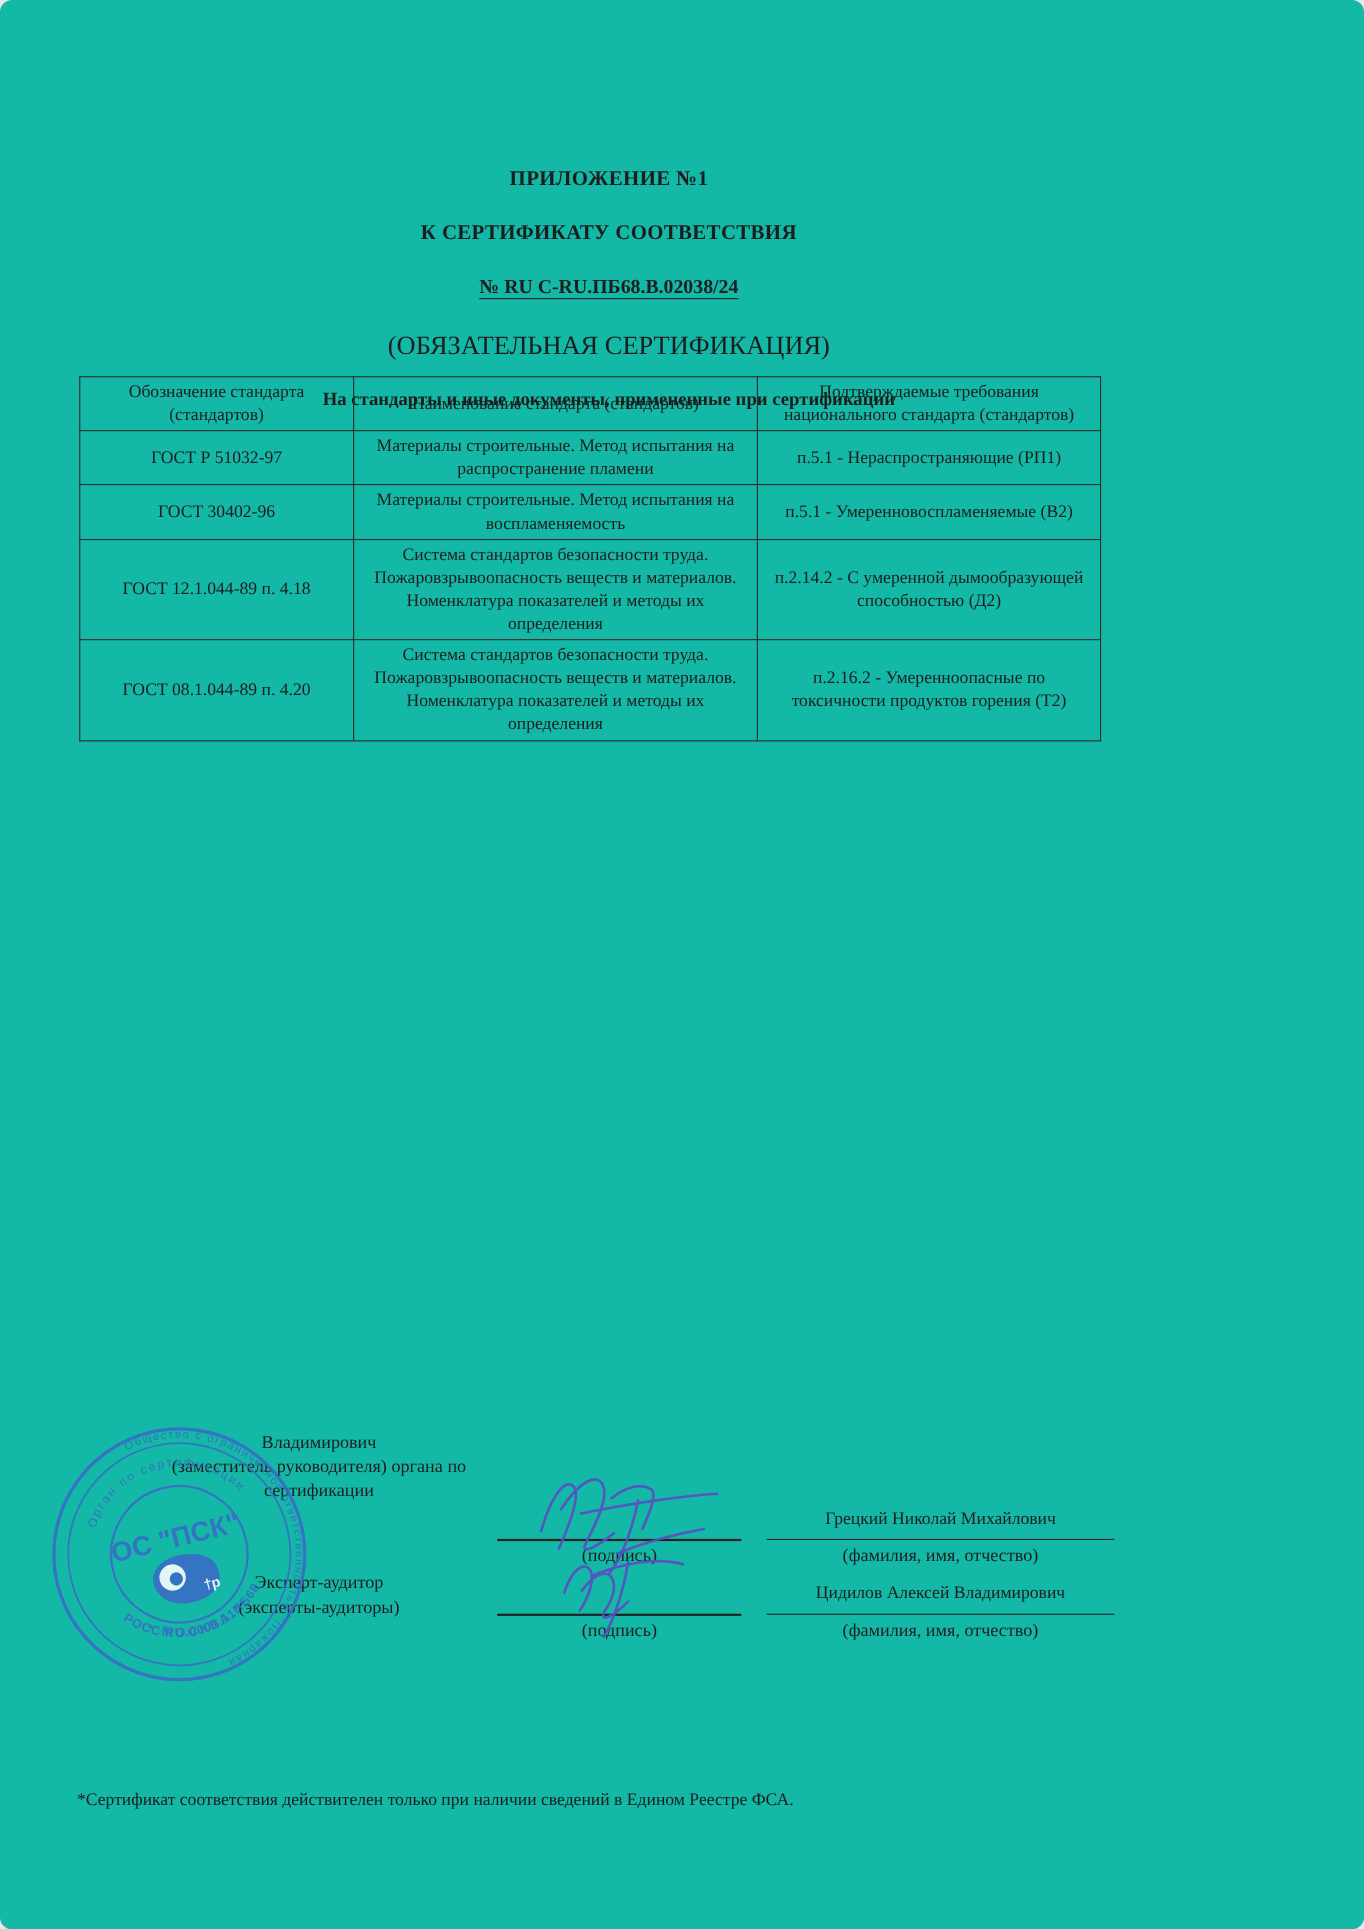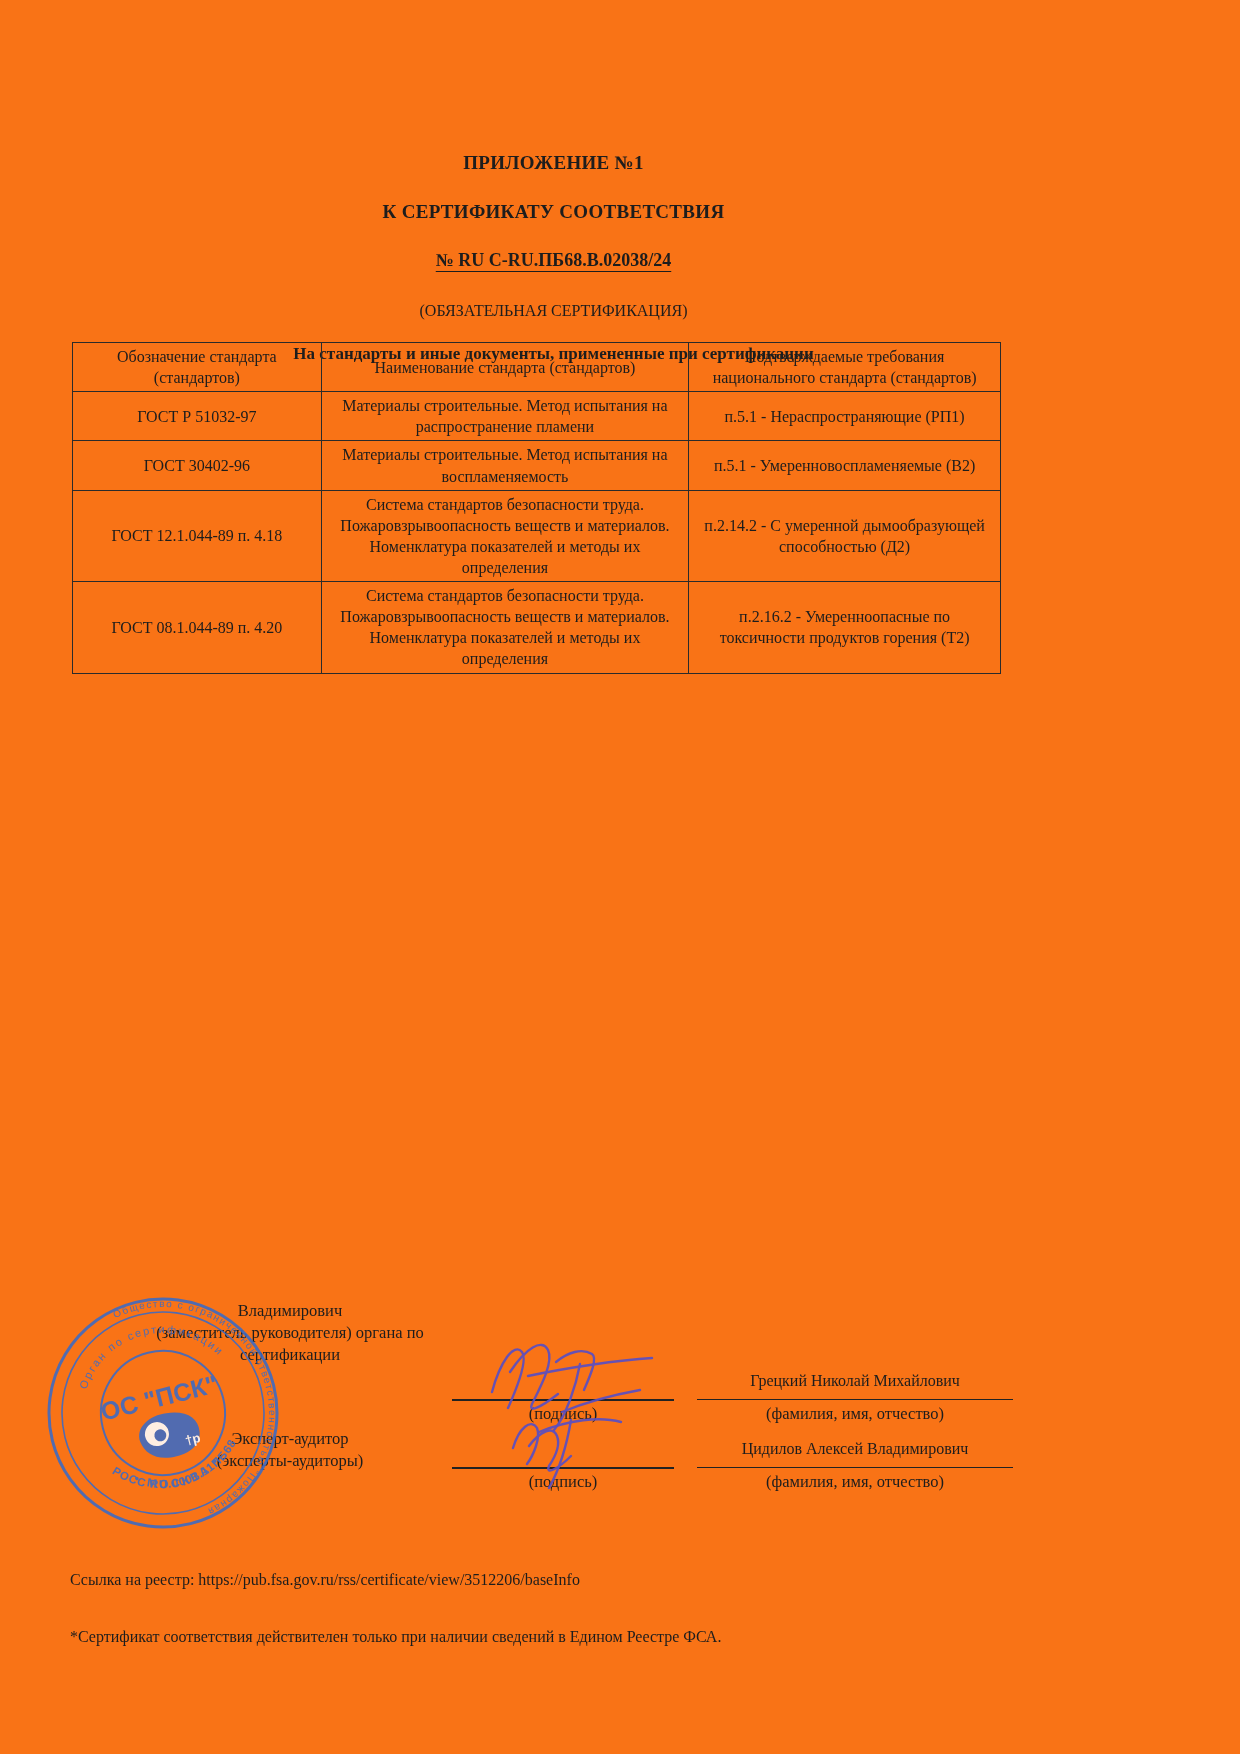--- a/index.html
+++ b/index.html
@@ -1,32 +1,33 @@
 <!DOCTYPE html>
 <html><head>
 <meta charset="utf-8">
 <style>
   html,body{margin:0;padding:0;background:#e8e8e8;}
   .page{
     position:relative;
     width:1240px;height:1754px;
     margin:0 auto;
-    background:#f97316;
+    background:#14b8a6;
     font-family:"Liberation Serif","DejaVu Serif",serif;
     color:#1d1d1d;
     overflow:hidden;
+    border-radius:11px;
   }
   
   .title-block{
     position:absolute;left:72px;top:152px;width:963px;
     text-align:center;
   }
   .title-line{font-size:19px;font-weight:bold;letter-spacing:.3px;margin-bottom:27px;}
   .cert-number{font-size:18px;font-weight:bold;text-decoration:underline;text-underline-offset:5px;margin-bottom:27px;}
-  .cert-type{font-size:16px;font-weight:normal;margin-bottom:24px;margin-top:31px;}
+  .cert-type{font-size:24px;font-weight:normal;margin-bottom:24px;margin-top:31px;}
   .table-caption{font-size:17px;font-weight:bold;margin-bottom:20px;}
   
   .std-table{
     position:absolute;left:72px;top:342px;width:929px;
     border-collapse:collapse;table-layout:fixed;
     font-size:16px;line-height:1.32;
   }
   .std-table th,.std-table td{
     border:1.5px solid #2b2b2b;
     padding:3px 10px;
@@ -178,15 +179,14 @@
     </g>
     <g>
       <path d="M 96,148 C 94,132 112,124 128,126 C 148,128 158,138 156,152 C 154,166 138,172 122,170 C 106,168 98,160 96,148 Z" fill="#3a6bc6"></path>
       <circle cx="114" cy="144" r="12" fill="#ffffff"></circle>
       <circle cx="117" cy="146" r="6" fill="#3a6bc6"></circle>
       <text x="140" y="162" font-size="13" font-weight="bold" fill="#ffffff" font-family="Liberation Sans, sans-serif">†р</text>
     </g>
   </svg>
 
   <div class="footer-note" style="top:1624px;">*Сертификат соответствия действителен только при наличии сведений в Едином Реестре ФСА.</div>
-  <div class="footer-note" style="top:1567px;">Ссылка на реестр: https://pub.fsa.gov.ru/rss/certificate/view/3512206/baseInfo</div>
 
 </div>
 
 </body></html>

